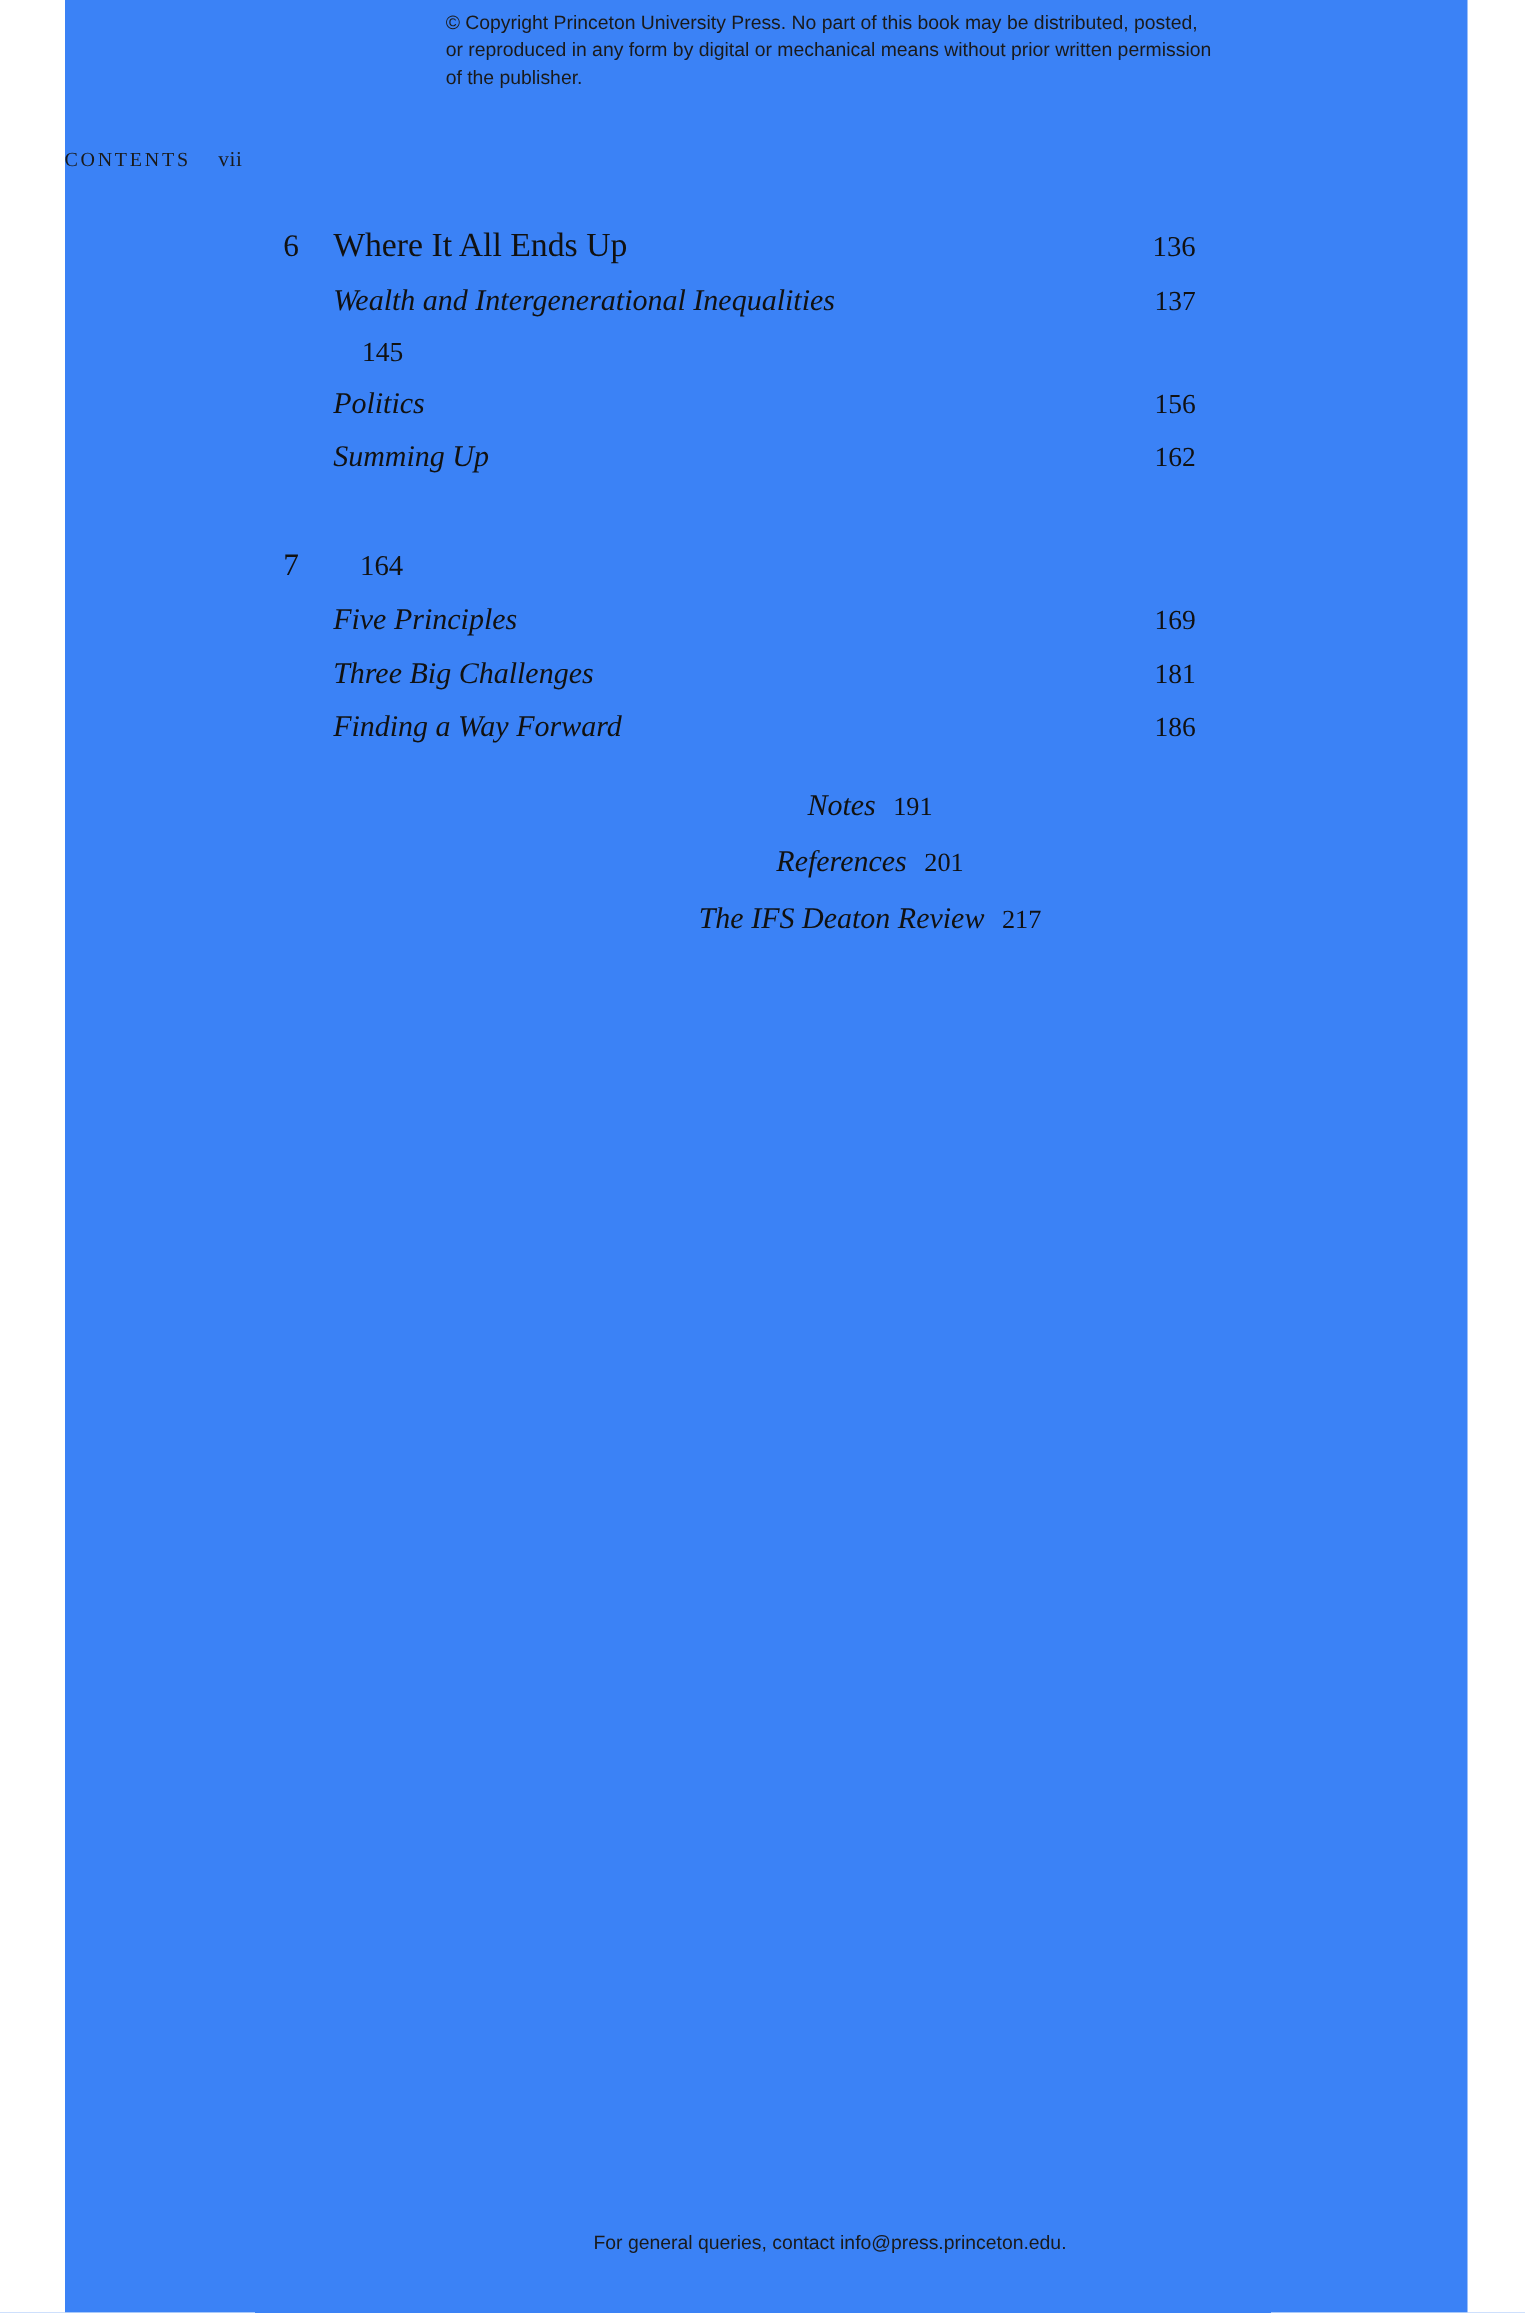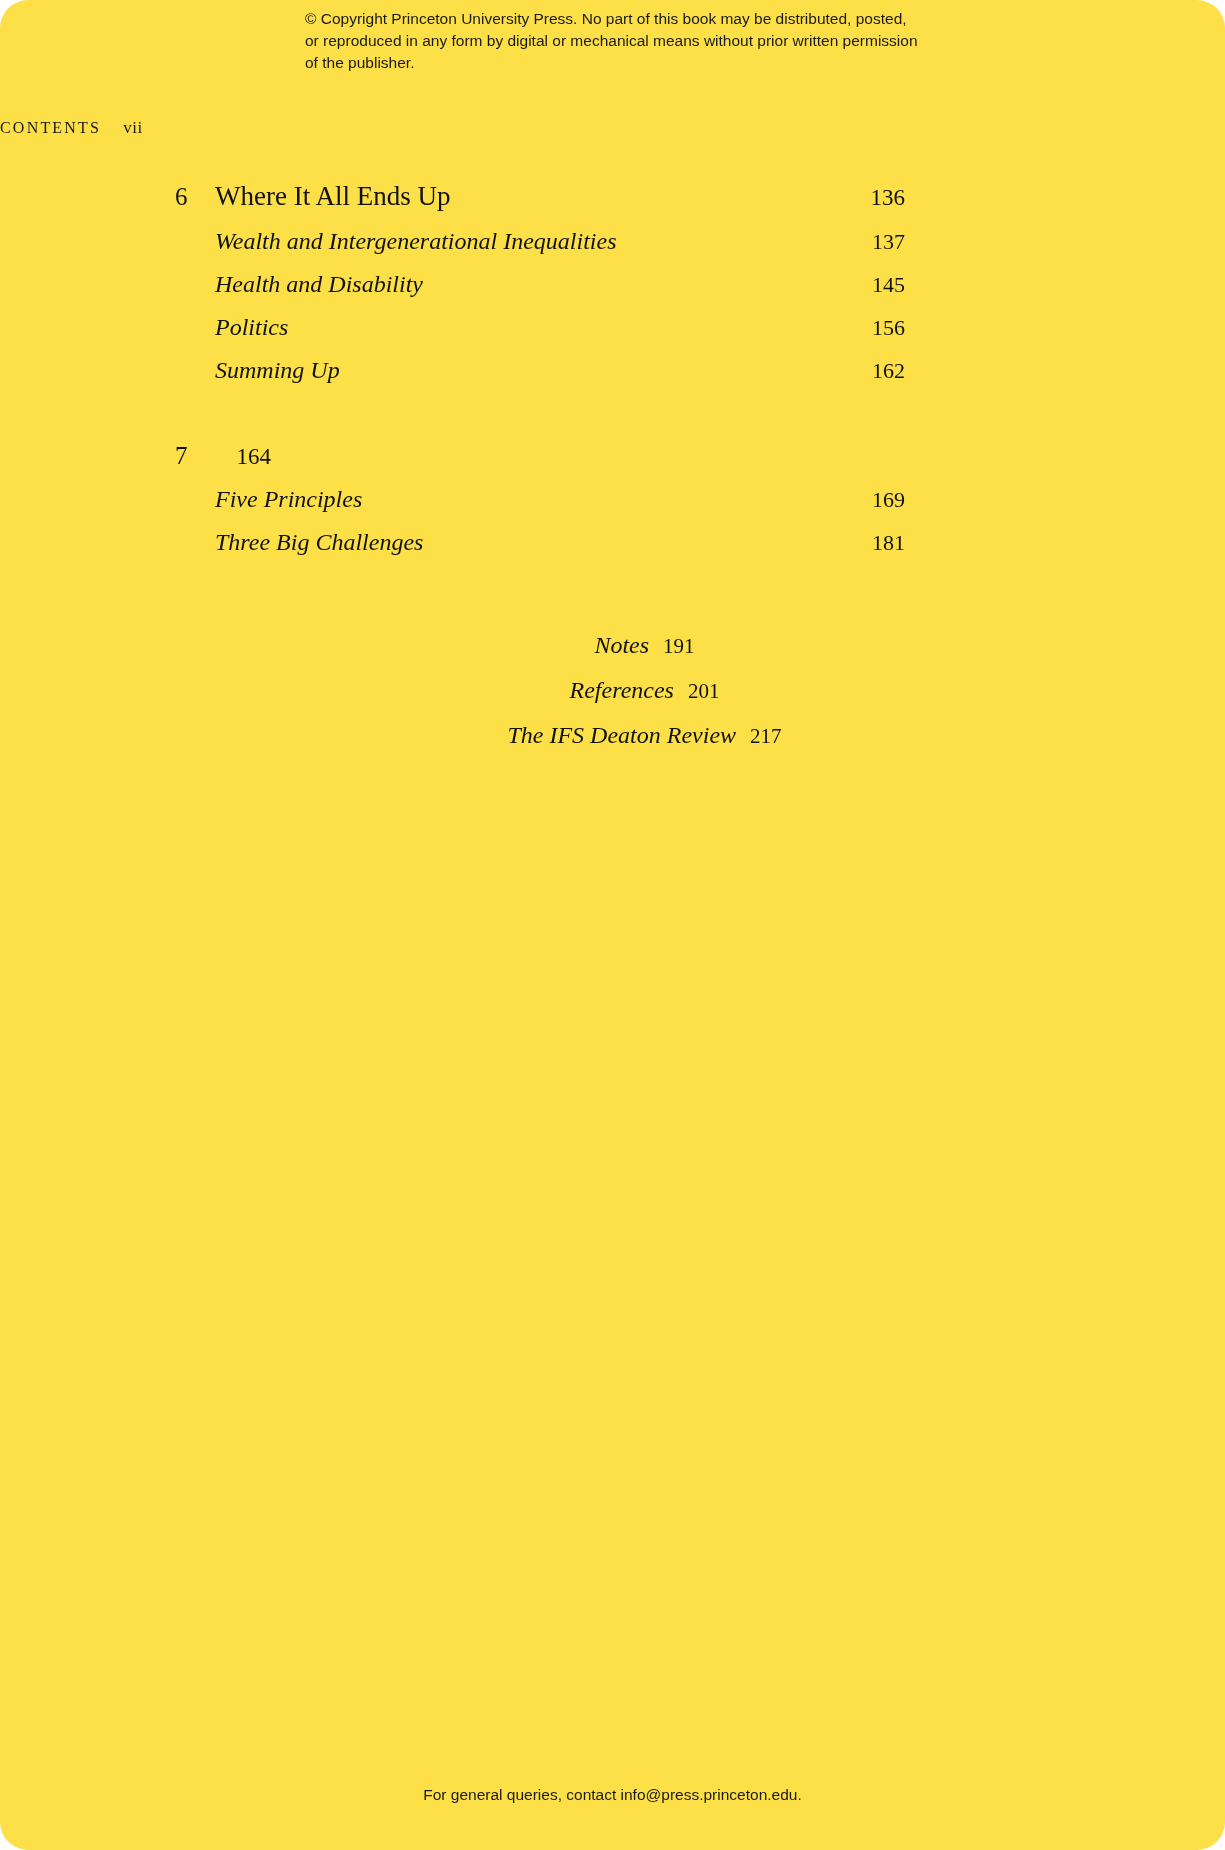--- a/index.html
+++ b/index.html
@@ -2,28 +2,27 @@
 <html><head>
 <meta charset="utf-8">
 <style>
   html, body {
     margin: 0;
     padding: 0;
     background: #ffffff;
   }
   .page {
     position: relative;
-    width: 1225px;
+    width: 1122px;
     height: 1850px;
-    background: #fde047;
+    background: #3b82f6;
     margin: 0 auto;
     overflow: hidden;
     font-family: "Liberation Serif", serif;
     color: #111111;
-    border-radius: 28px;
   }
 
   
   .copyright {
     position: absolute;
     top: 8px;
     left: 0;
     width: 1225px;
     text-align: center;
   }
@@ -191,21 +190,20 @@
         <span class="title">Where It All Ends Up</span>
         <span class="pageno">136</span>
       </div>
       <div class="row section">
         <span class="num"></span>
         <span class="title">Wealth and Intergenerational Inequalities</span>
         <span class="pageno">137</span>
       </div>
       <div class="row section">
         <span class="num"></span>
-        <span class="title">Health and Disability</span>
         <span class="pageno">145</span>
       </div>
       <div class="row section">
         <span class="num"></span>
         <span class="title">Politics</span>
         <span class="pageno">156</span>
       </div>
       <div class="row section">
         <span class="num"></span>
         <span class="title">Summing Up</span>
@@ -223,20 +221,25 @@
       <div class="row section">
         <span class="num"></span>
         <span class="title">Five Principles</span>
         <span class="pageno">169</span>
       </div>
       <div class="row section">
         <span class="num"></span>
         <span class="title">Three Big Challenges</span>
         <span class="pageno">181</span>
       </div>
+      <div class="row section">
+        <span class="num"></span>
+        <span class="title">Finding a Way Forward</span>
+        <span class="pageno">186</span>
+      </div>
     </div>
 
   </div>
 
   <div class="backmatter">
     <div class="bm-row">
       <span class="bm-title">Notes</span><span class="bm-page">191</span>
     </div>
     <div class="bm-row">
       <span class="bm-title">References</span><span class="bm-page">201</span>

